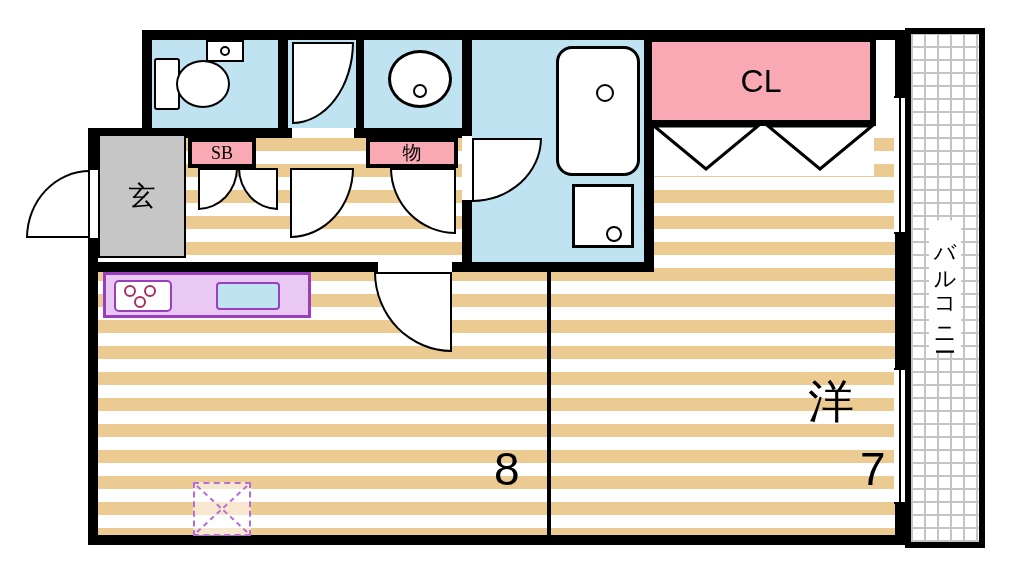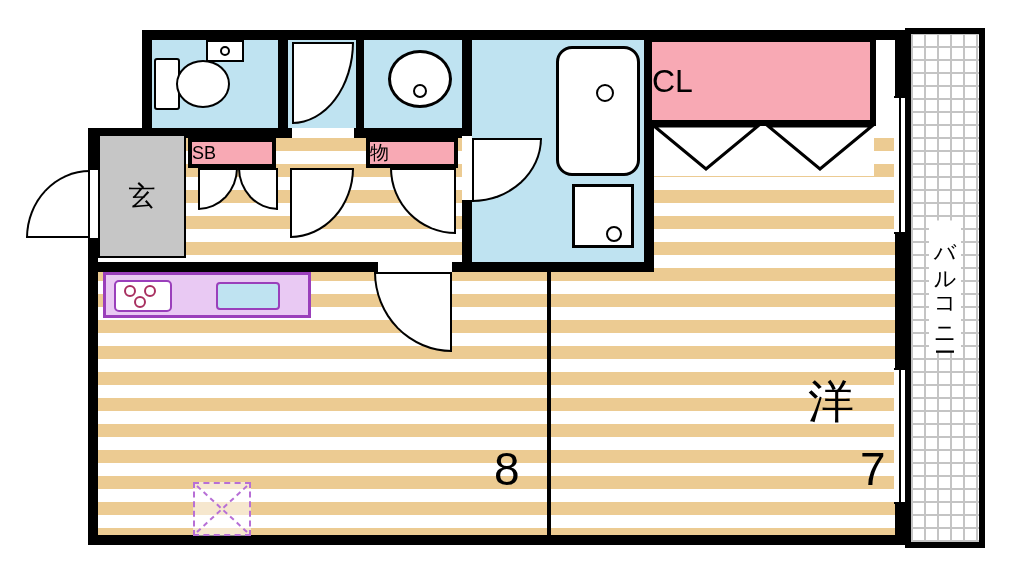--- a/index.html
+++ b/index.html
@@ -3,21 +3,21 @@
 <meta charset="utf-8">
 <style>
   html,body{margin:0;padding:0;background:#fff;}
   .plan{position:relative;width:1024px;height:576px;background:#ffffff;overflow:hidden;
         font-family:"Liberation Sans","DejaVu Sans",sans-serif;color:#000;}
   .abs{position:absolute;box-sizing:border-box;}
   .wall{position:absolute;background:#000;}
   .gap{position:absolute;background:#fff;}
   .stripes{background:repeating-linear-gradient(180deg,#eccb92 0 13px,#ffffff 13px 26px);}
   .wet{background:#bfe3f1;}
-  .pinkbox{background:#f8a9b4;border:5px solid #000;display:flex;align-items:center;}
+  .pinkbox{background:#f8a9b4;border:5px solid #000;display:flex;align-items:center;justify-content:center;}
   .graybox{background:#c6c6c6;border:2px solid #000;display:flex;align-items:center;justify-content:center;}
   .arc{position:absolute;background:#fff;border:2px solid #000;box-sizing:border-box;}
   .fixture{position:absolute;background:#fff;border:2px solid #000;box-sizing:border-box;}
   .roomlabel{position:absolute;font-size:46px;line-height:1;color:#000;}
   .balcony{background:#fff;border:6px solid #000;
     background-image:
       repeating-linear-gradient(0deg,#c4c4c4 0 2px,transparent 2px 13px),
       repeating-linear-gradient(90deg,#c4c4c4 0 2px,transparent 2px 13px);}
   .vtext{writing-mode:vertical-rl;text-orientation:upright;font-size:22px;letter-spacing:3px;
          background:#fff;padding:8px 1px;}
@@ -63,21 +63,21 @@
     </div>
   <div class="win" style="left:894px;top:368px;width:12px;height:136px;">
       <div class="bar"></div>
     </div>
 
   <div class="abs graybox" style="left:98px;top:134px;width:88px;height:124px;">
     <span style="font-size:27px;">玄</span>
   </div>
   <div class="arc" style="left:26px;top:170px;width:64px;height:68px;border-radius:100% 0 0 0;"></div>
 
-  <div class="abs pinkbox" style="left:188px;top:138px;width:88px;height:30px;border-width:4px;">
+  <div class="abs pinkbox" style="left:188px;top:138px;width:68px;height:30px;border-width:4px;font-family:Liberation Serif, serif;">
     <span style="font-size:18px;">SB</span>
   </div>
   <div class="abs pinkbox" style="left:366px;top:138px;width:92px;height:30px;border-width:4px;">
     <span style="font-size:19px;">物</span>
   </div>
 
   <div class="arc" style="left:198px;top:168px;width:40px;height:42px;border-radius:0 0 100% 0;"></div>
   <div class="arc" style="left:238px;top:168px;width:40px;height:42px;border-radius:0 0 0 100%;"></div>
   <div class="arc" style="left:390px;top:168px;width:66px;height:66px;border-radius:0 0 0 100%;"></div>
   <div class="arc" style="left:292px;top:42px;width:62px;height:82px;border-radius:0 0 100% 0;"></div>

